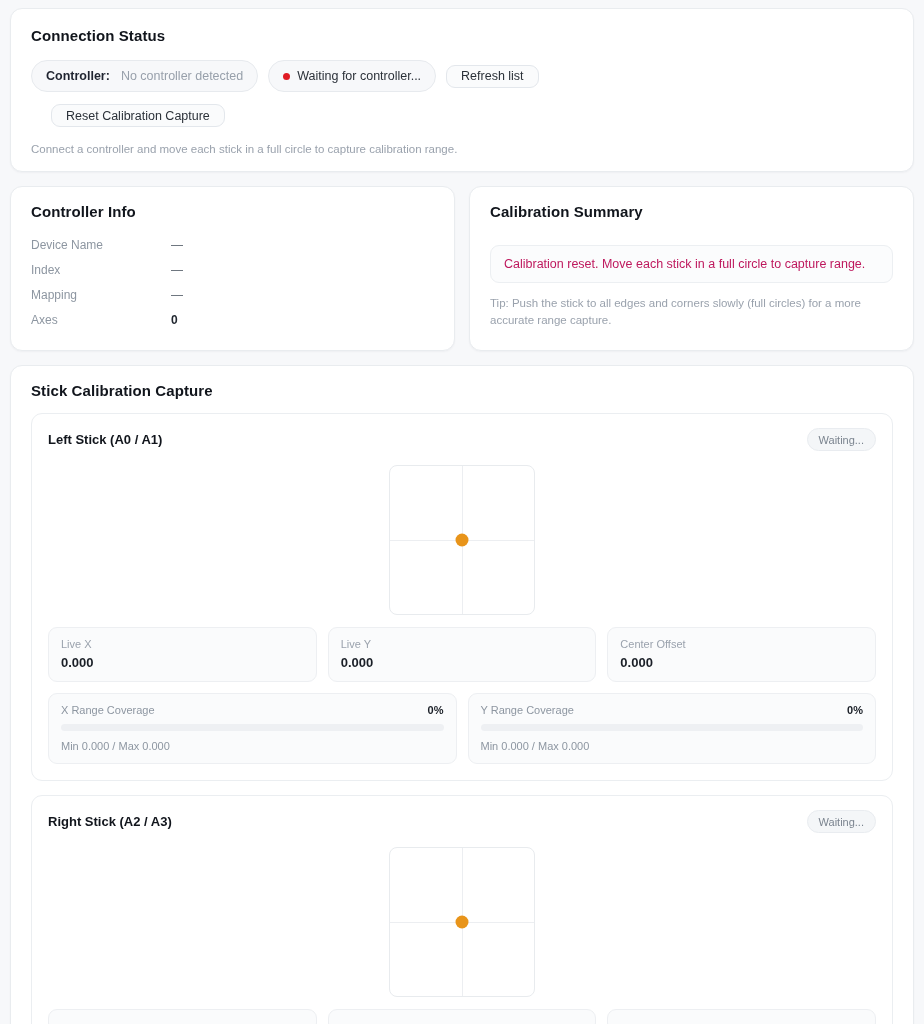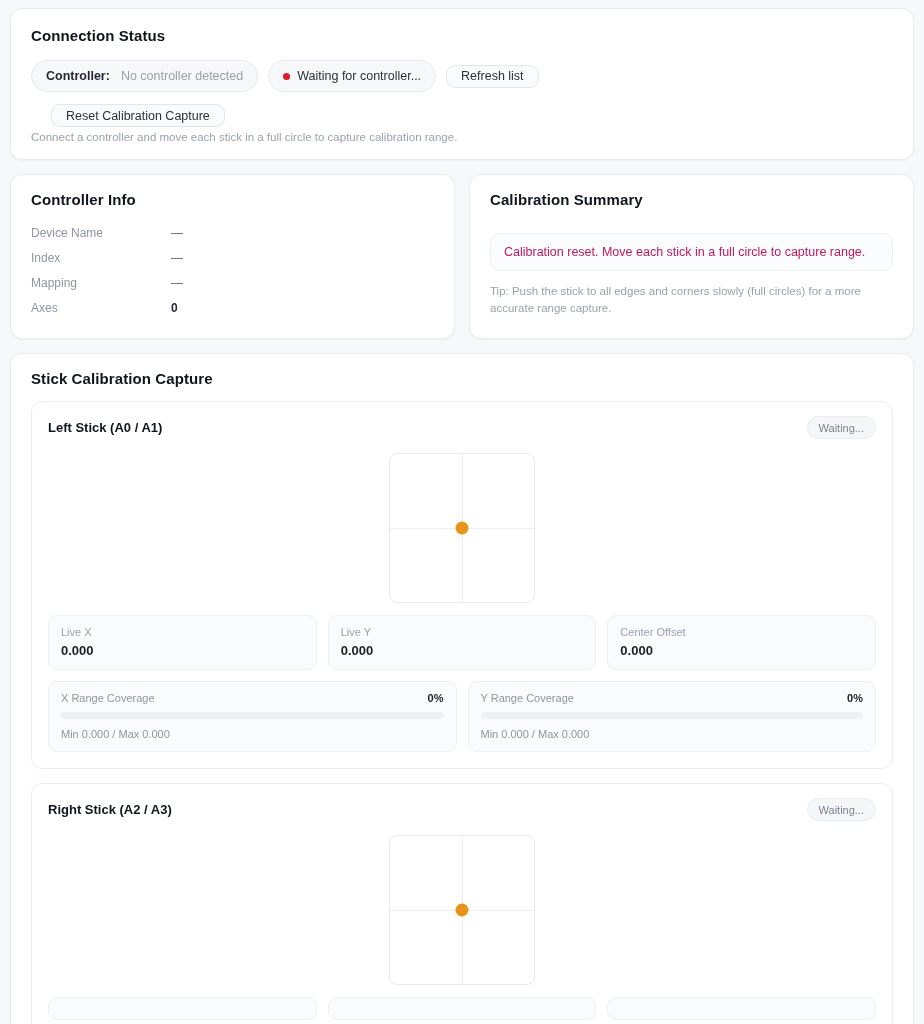--- a/index.html
+++ b/index.html
@@ -80,21 +80,21 @@
     font-size: 12.5px;
     color: #2b3139;
     cursor: pointer;
     font-family: inherit;
     white-space: nowrap;
   }
 
   .btn-reset { margin-top: 12px; margin-left: 20px; }
 
   .helper {
-    margin-top: 4px;
+    margin-top: 16px;
     font-size: 11.5px;
     color: #9aa2ad;
   }
 
   
   .cols {
     display: flex;
     gap: 14px;
     margin-bottom: 14px;
   }

